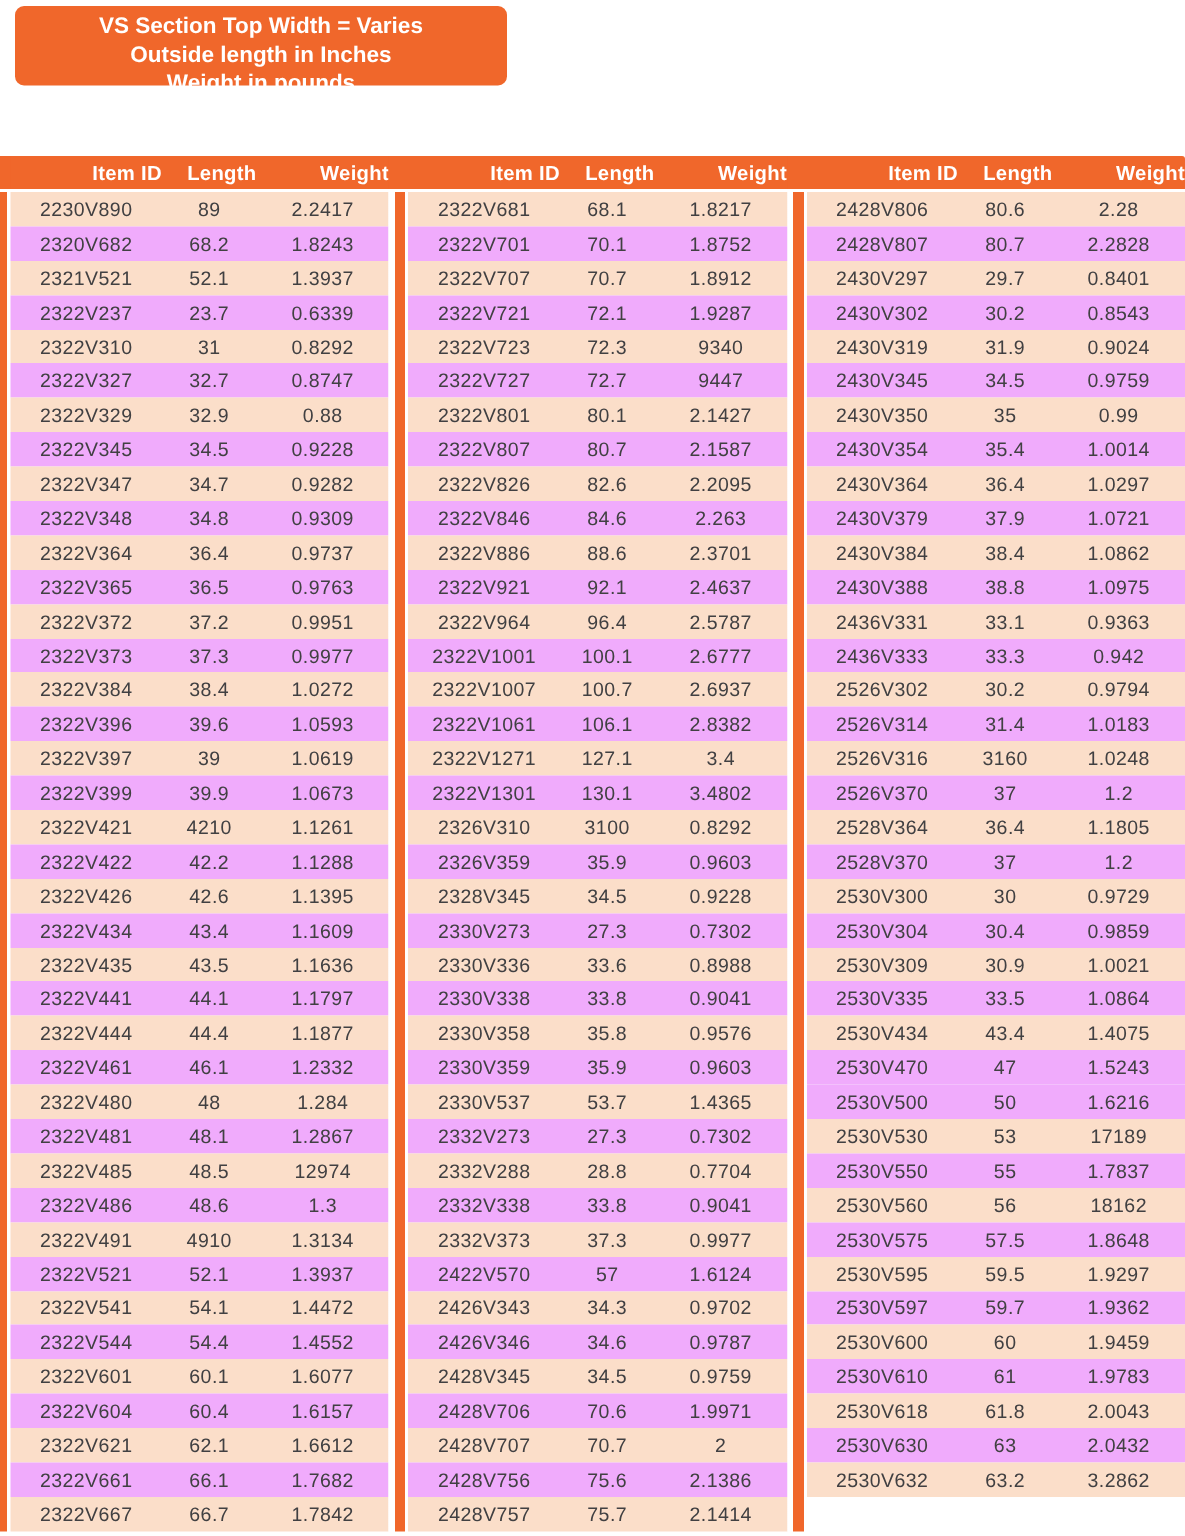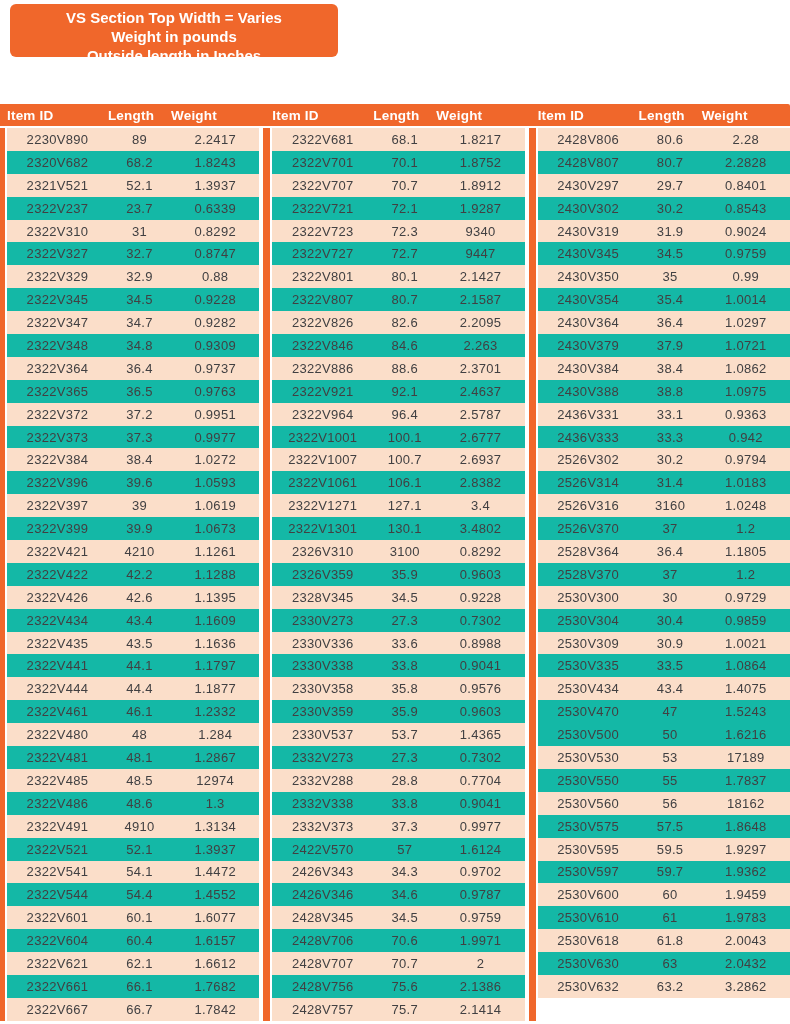--- a/index.html
+++ b/index.html
@@ -50,56 +50,56 @@
   .header-group {
     flex: 1;
     display: grid;
     grid-template-columns: 40% 25% 35%;
     align-items: center;
   }
   .header-cell {
     color: var(--headertext);
     font-weight: bold;
     font-size: 13.5px;
-    text-align: left;
+    text-align: right;
     letter-spacing: 0.2px;
   }
   .body-row-area { display: flex; }
   .edge-strip {
     width: 7px;
     background: linear-gradient(to right, var(--orange) 5px, #ffffff 5px);
   }
   .divider {
     width: 13px;
     background: linear-gradient(to right, #ffffff 4px, var(--orange) 4px, var(--orange) 11px, #ffffff 11px);
   }
   .group-body { flex: 1; }
   .row {
     display: grid;
     grid-template-columns: 40% 25% 35%;
     height: 22.9px;
     align-items: center;
   }
   .row.odd { background: var(--stripe); }
-  .row.even { background: #14b8a6; }
+  .row.even { background: #f0abfc; }
   .cell {
     color: var(--rowtext);
     font-size: 13px;
     text-align: center;
     letter-spacing: 0.3px;
     white-space: nowrap;
   }
 </style>
 </head>
 <body>
 
 <div class="banner">
   <div>VS Section Top Width = Varies</div>
+  <div>Outside length in Inches</div>
   <div>Weight in pounds</div>
-  <div>Outside length in Inches</div>
 </div>
 
 <div class="table-wrap">
 
   <div class="header-row">
     <div class="edge-strip"></div>
     <div class="header-group">
       <div class="header-cell">Item ID</div>
       <div class="header-cell">Length</div>
       <div class="header-cell">Weight</div>

